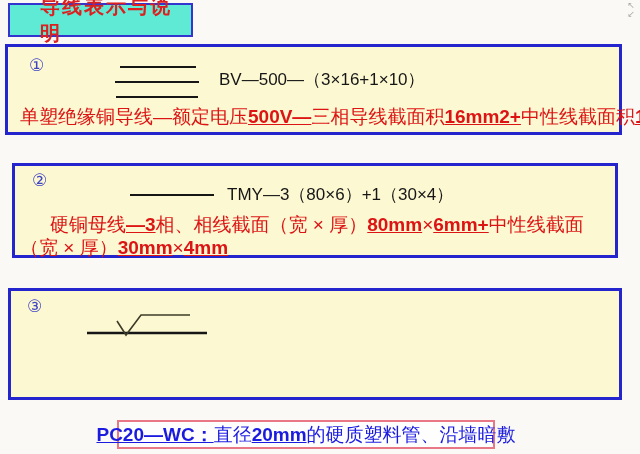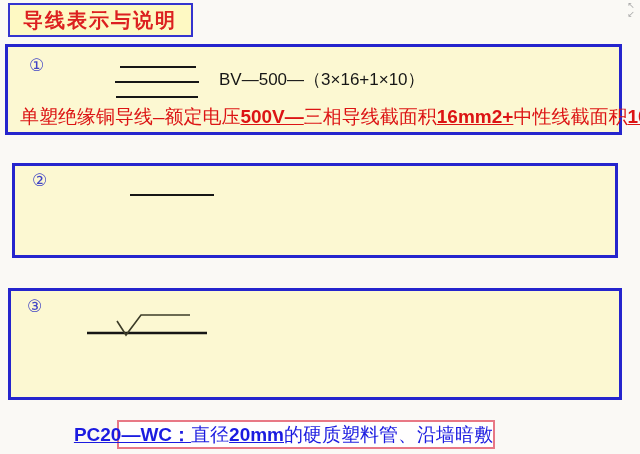--- a/index.html
+++ b/index.html
@@ -11,22 +11,22 @@
   }
   
   .corner-marks {
     position:absolute; right:2px; top:1px; width:14px;
     color:#a9a9a9; font-size:9px; line-height:9px; text-align:center;
     cursor:pointer;
   }
   
   .title-box {
     position:absolute; left:8px; top:3px; width:185px; height:34px;
-    background:#fef9c3; border:2px solid #3434cf;
-    display:flex; align-items:center; padding-left:13px;
+    background:#5eead4; border:2px solid #3434cf;
+    display:flex; align-items:center; padding-left:30px;
   }
   .title-box span {
     color:#dc2020; font-weight:bold; font-size:20px; letter-spacing:2px;
     font-family:"Liberation Serif","DejaVu Serif",serif;
   }
   
   .box {
     position:absolute; background:#fcf8d2; border:3px solid #2525cd;
   }
   .box1 { left:5px;  top:44px;  width:617px; height:91px;  }
@@ -50,31 +50,31 @@
   }
   .box1 .code { left:211px; top:21px; }
   .box2 .code { left:212px; top:17px; }
   .box3 .code { left:196px; top:8px;  }
   .desc {
     position:absolute; color:#dc1414; font-size:19px; line-height:23px;
   }
   .box1 .desc { left:12px; top:58px; width:596px; white-space:nowrap; }
   .box2 .desc { left:5px;  top:47px; width:594px; text-indent:30px; }
   .box3 .desc { left:6px;  top:54px; width:598px; text-indent:40px; }
-  .seg { font-family:Liberation Mono, monospace; }
+  .seg { font-family:Liberation Sans, sans-serif; }
   .seg.bold {
     font-family:"Liberation Sans","DejaVu Sans",sans-serif;
     font-weight:bold;
     text-decoration:underline;
   }
   
   .footer-box {
     position:absolute; left:117px; top:420px; width:378px; height:29px;
     background:#fffefe; border:2px solid #e87885;
-    display:flex; align-items:center; justify-content:flex-end;
+    display:flex; align-items:center; justify-content:center;
     font-size:19px; color:#1b1be0; white-space:nowrap;
   }
   .footer-box .seg { color:#1b1be0; }
 </style>
 </head>
 <body>
 
 <div class="stage">
 
   <div class="corner-marks">
@@ -95,20 +95,22 @@
     </div>
     <div class="code">BV—500—（3×16+1×10）</div>
     <p class="desc"><span class="seg">单塑绝缘铜导线—额定电压</span><span class="seg bold">500V—</span><span class="seg">三相导线截面积</span><span class="seg bold">16mm2+</span><span class="seg">中性线截面积</span><span class="seg bold">10mm2</span></p>
   </section>
 
   <section class="box box2">
     <span class="num">②</span>
     <div>
       <div class="wline l1"></div>
     </div>
+    <div class="code">TMY—3（80×6）+1（30×4）</div>
+    <p class="desc"><span class="seg">硬铜母线</span><span class="seg bold">—3</span><span class="seg">相、相线截面（宽 × 厚）</span><span class="seg bold">80mm</span><span class="seg">×</span><span class="seg bold">6mm+</span><span class="seg">中性线截面（宽 × 厚）</span><span class="seg bold">30mm</span><span class="seg">×</span><span class="seg bold">4mm</span></p>
   </section>
 
   <section class="box box3">
     <span class="num">③</span>
     <svg class="symbol-svg" width="128" height="28" viewBox="0 0 128 28">
       <line x1="1" y1="22" x2="121" y2="22" stroke="#161616" stroke-width="2.6"></line>
       <polyline points="31,10 40,24 55,4 104,4" fill="none" stroke="#3c3c28" stroke-width="1.6"></polyline>
     </svg>
   </section>
 

